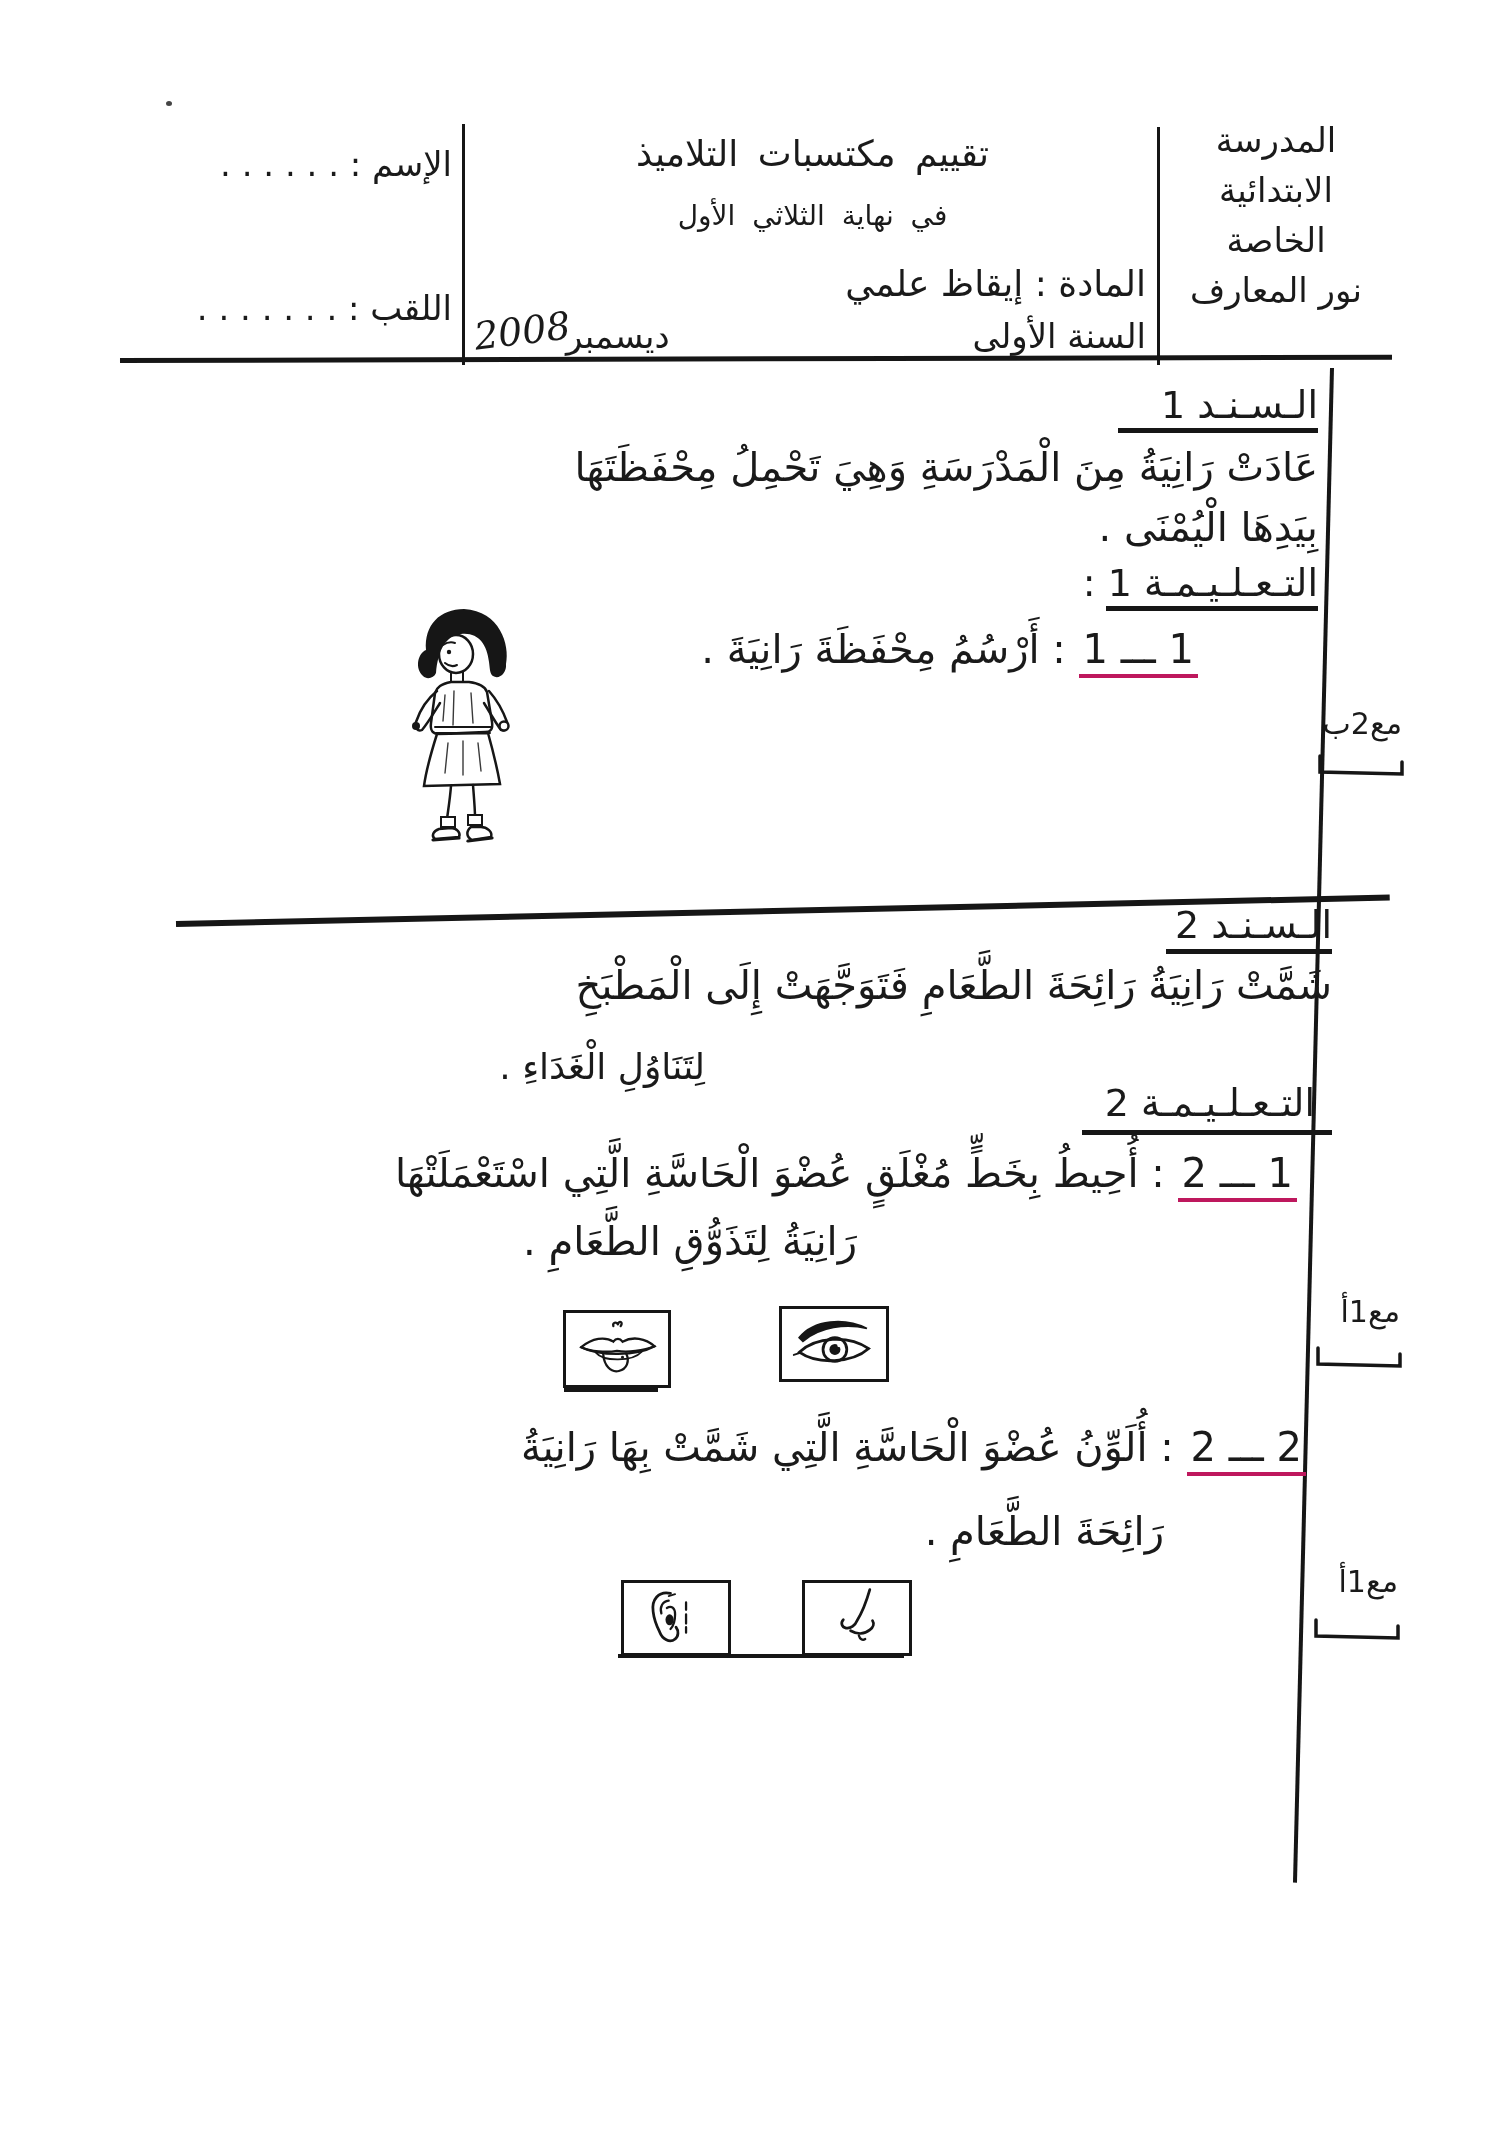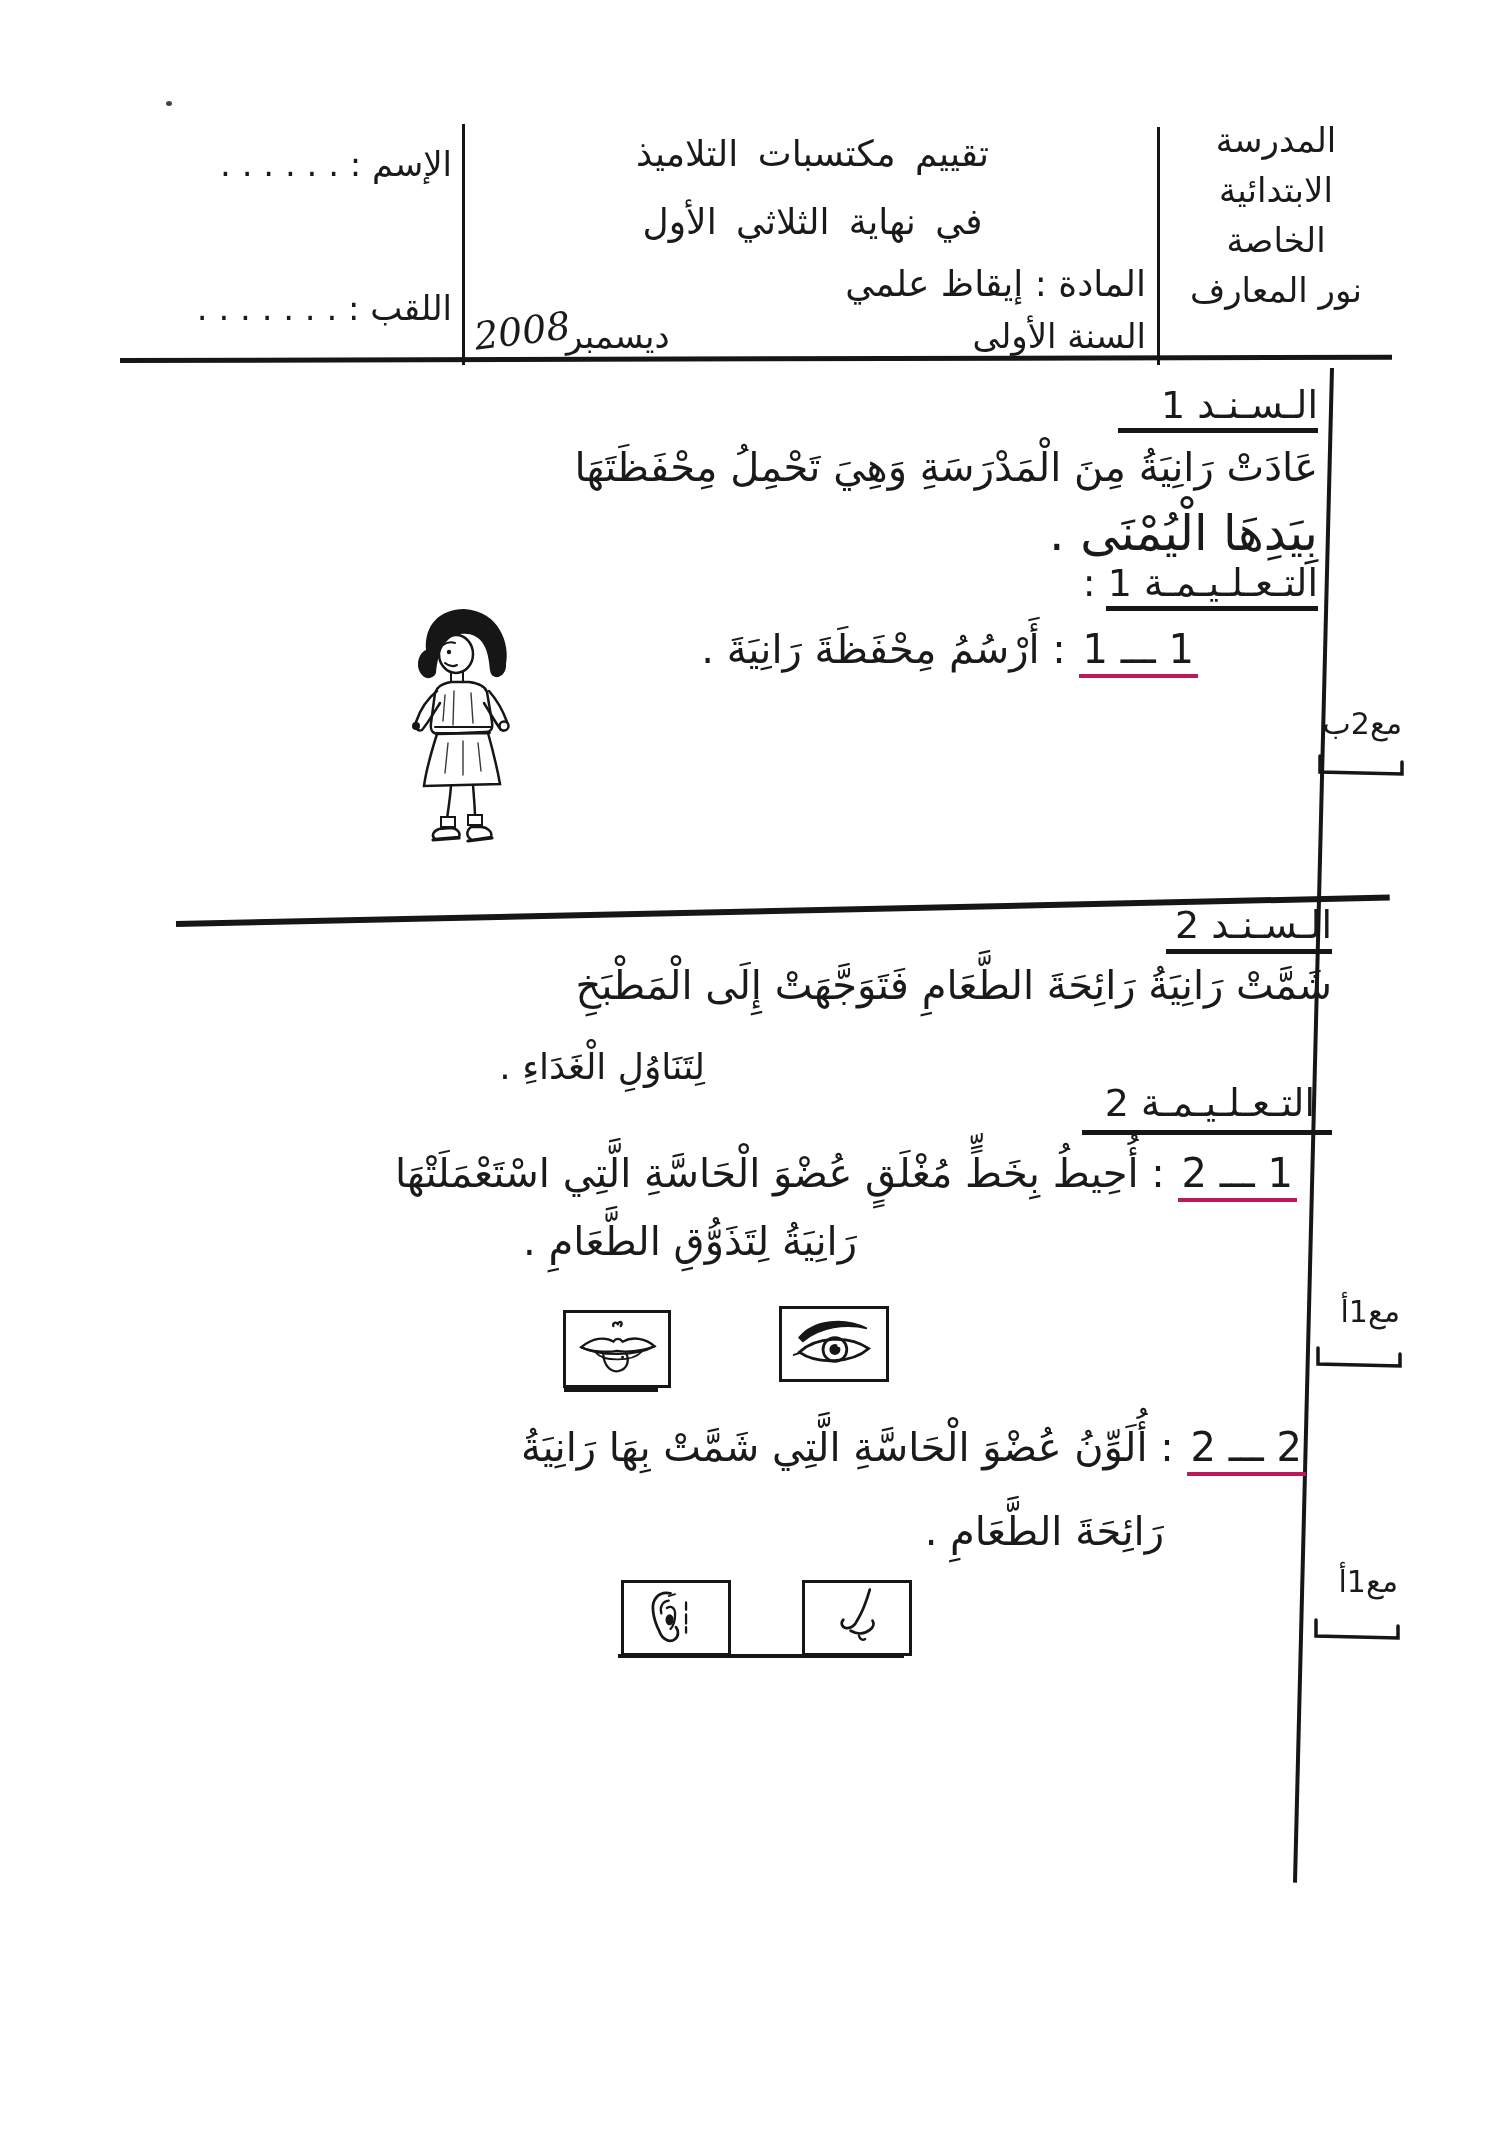--- a/index.html
+++ b/index.html
@@ -28,36 +28,36 @@
   <div class="rule" style="left:462px;top:124px;width:3px;height:241px;"></div>
   <div class="rule" style="left:1157px;top:127px;width:3px;height:238px;"></div>
   <div class="rule" style="left:120px;top:358px;width:1272px;height:5px;transform:rotate(-0.15deg);transform-origin:left center;"></div>
 
   <div class="t center" style="left:1162px;top:116px;width:228px;font-size:34px;">المدرسة</div>
   <div class="t center" style="left:1162px;top:166px;width:228px;font-size:34px;">الابتدائية</div>
   <div class="t center" style="left:1162px;top:216px;width:228px;font-size:34px;">الخاصة</div>
   <div class="t center" style="left:1156px;top:266px;width:240px;font-size:34px;">نور المعارف</div>
 
   <div class="t center" style="left:470px;top:128px;width:685px;font-size:36px;word-spacing:8px;">تقييم مكتسبات التلاميذ</div>
-  <div class="t center" style="left:470px;top:196px;width:685px;font-size:36px;word-spacing:8px;">في نهاية الثلاثي الأول</div>
+  <div class="t center" style="left:470px;top:196px;width:685px;font-size:28px;word-spacing:8px;">في نهاية الثلاثي الأول</div>
   <div class="t" style="right:366px;top:258px;font-size:36px;">المادة : إيقاظ علمي</div>
   <div class="t" style="right:366px;top:312px;font-size:34px;">السنة الأولى</div>
   <div class="t" style="left:566px;top:312px;font-size:34px;">ديسمبر</div>
   <div class="t year" style="left:474px;top:304px;font-size:38px;">2008</div>
 
   <div class="t" style="right:1060px;top:140px;font-size:34px;">الإسم : . . . . . .</div>
   <div class="t" style="right:1060px;top:284px;font-size:34px;">اللقب : . . . . . . .</div>
 
   <div class="rule" style="left:1330px;top:368px;width:4px;height:1515px;transform:rotate(1.4deg);transform-origin:top left;"></div>
 
   <div class="t" style="right:194px;top:378px;font-size:38px;">الـسـنـد 1</div>
   <div class="rule" style="left:1118px;top:428px;width:200px;height:5px;"></div>
 
   <div class="t" style="right:194px;top:438px;font-size:40px;margin-left:44px;">عَادَتْ رَانِيَةُ مِنَ الْمَدْرَسَةِ وَهِيَ تَحْمِلُ مِحْفَظَتَهَا</div>
-  <div class="t" style="right:194px;top:498px;font-size:49px;">بِيَدِهَا الْيُمْنَى .</div>
+  <div class="t" style="right:194px;top:498px;font-size:40px;">بِيَدِهَا الْيُمْنَى .</div>
 
   <div class="t" style="right:194px;top:556px;font-size:38px;">التـعـلـيـمـة 1 :</div>
   <div class="rule" style="left:1106px;top:606px;width:212px;height:5px;"></div>
 
   <div class="t" style="right:314px;top:620px;font-size:40px;">
     <span class="num">1 ـــ 1</span><span> : أَرْسُمُ مِحْفَظَةَ رَانِيَةَ .</span>
   </div>
 
   <div class="sketch" style="left:393px;top:603px;">
     <svg width="142" height="247" viewBox="0 0 142 247" fill="none" stroke="#161616" stroke-width="2.5" stroke-linecap="round">

